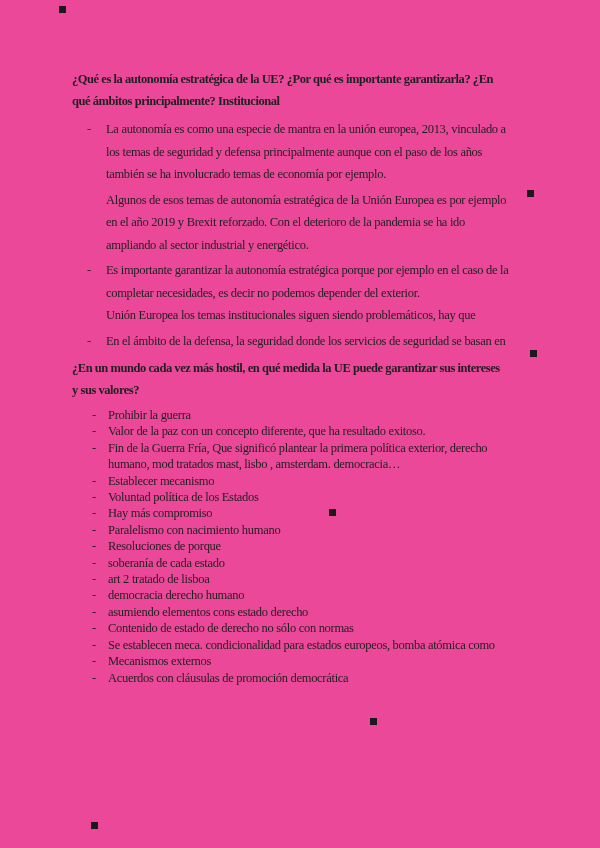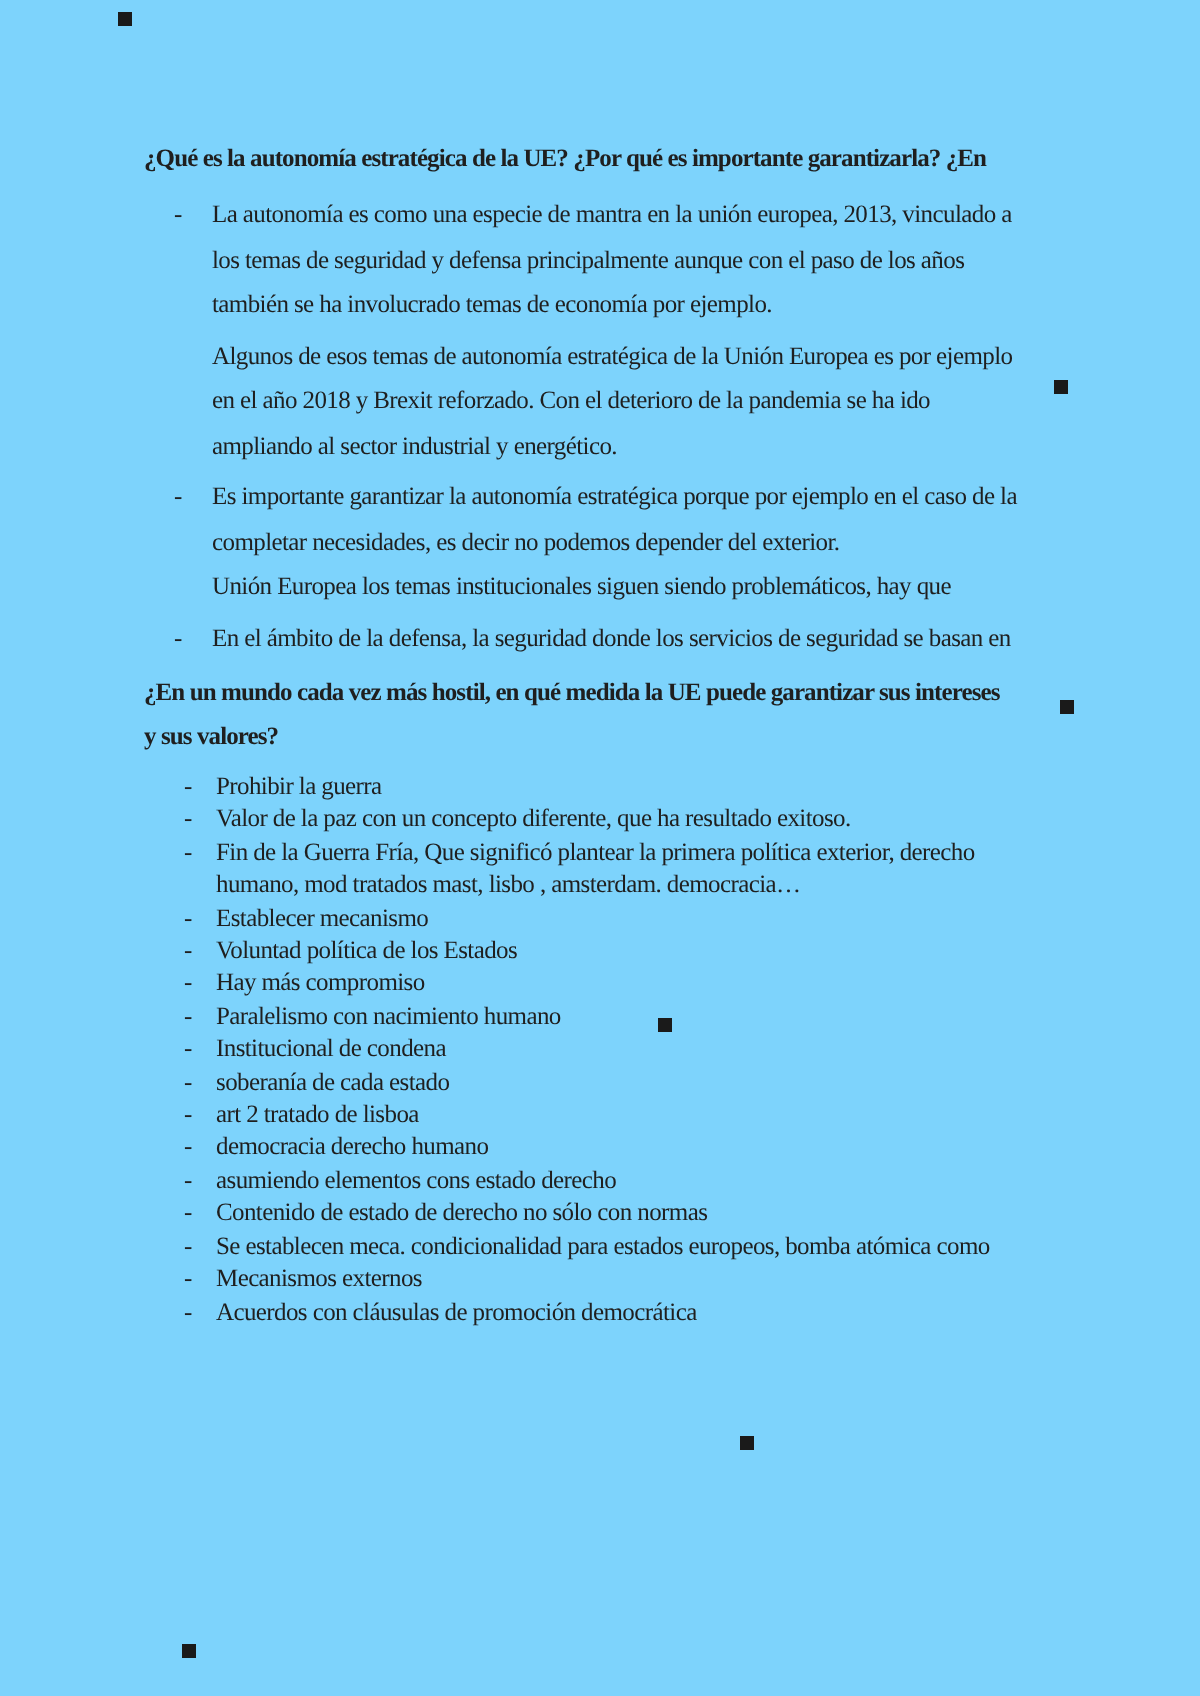--- a/index.html
+++ b/index.html
@@ -3,21 +3,21 @@
 <meta charset="utf-8">
 <style>
   html,body{margin:0;padding:0;}
   body{
     width:600px;height:848px;
     background:#ffffff;
     font-family:"Liberation Serif","DejaVu Serif",serif;
     color:#1f1f1f;
     overflow:hidden;
   }
-  .page{position:relative;width:600px;height:848px;background:#7dd3fc;}
+  .page{position:relative;width:600px;height:848px;background:#ec4899;}
   .content{position:absolute;left:72px;top:68px;width:466px;}
   .heading{
     font-weight:bold;font-size:12.5px;line-height:22px;
     letter-spacing:-0.45px;margin:0;
   }
   .heading.h1{margin-bottom:6px;}
   .heading.h2{margin-top:5px;margin-bottom:6px;}
   .para{
     position:relative;padding-left:34px;
     font-size:12.5px;line-height:22.5px;letter-spacing:-0.3px;
@@ -36,32 +36,33 @@
 </style>
 </head>
 <body>
 
 <div class="page">
 
   <div class="content">
 
     <div class="heading h1">
       <div class="ln">¿Qué es la autonomía estratégica de la UE? ¿Por qué es importante garantizarla? ¿En</div>
+      <div class="ln">qué ámbitos principalmente? Institucional</div>
     </div>
 
     <div class="para">
       <span class="dash">-</span>
       <div class="ln">La autonomía es como una especie de mantra en la unión europea, 2013, vinculado a</div>
       <div class="ln">los temas de seguridad y defensa principalmente aunque con el paso de los años</div>
       <div class="ln">también se ha involucrado temas de economía por ejemplo.</div>
     </div>
 
     <div class="para">
       <div class="ln">Algunos de esos temas de autonomía estratégica de la Unión Europea es por ejemplo</div>
-      <div class="ln">en el año 2018 y Brexit reforzado. Con el deterioro de la pandemia se ha ido</div>
+      <div class="ln">en el año 2019 y Brexit reforzado. Con el deterioro de la pandemia se ha ido</div>
       <div class="ln">ampliando al sector industrial y energético.</div>
     </div>
 
     <div class="para">
       <span class="dash">-</span>
       <div class="ln">Es importante garantizar la autonomía estratégica porque por ejemplo en el caso de la</div>
       <div class="ln">completar necesidades, es decir no podemos depender del exterior.</div>
       <div class="ln">Unión Europea los temas institucionales siguen siendo problemáticos, hay que</div>
     </div>
 
@@ -100,21 +101,21 @@
     <div class="li">
       <span class="dash">-</span>
       <div class="ln">Hay más compromiso</div>
     </div>
     <div class="li">
       <span class="dash">-</span>
       <div class="ln">Paralelismo con nacimiento humano</div>
     </div>
     <div class="li">
       <span class="dash">-</span>
-      <div class="ln">Institucional de condena</div>
+      <div class="ln">Resoluciones de porque</div>
     </div>
     <div class="li">
       <span class="dash">-</span>
       <div class="ln">soberanía de cada estado</div>
     </div>
     <div class="li">
       <span class="dash">-</span>
       <div class="ln">art 2 tratado de lisboa</div>
     </div>
     <div class="li">

